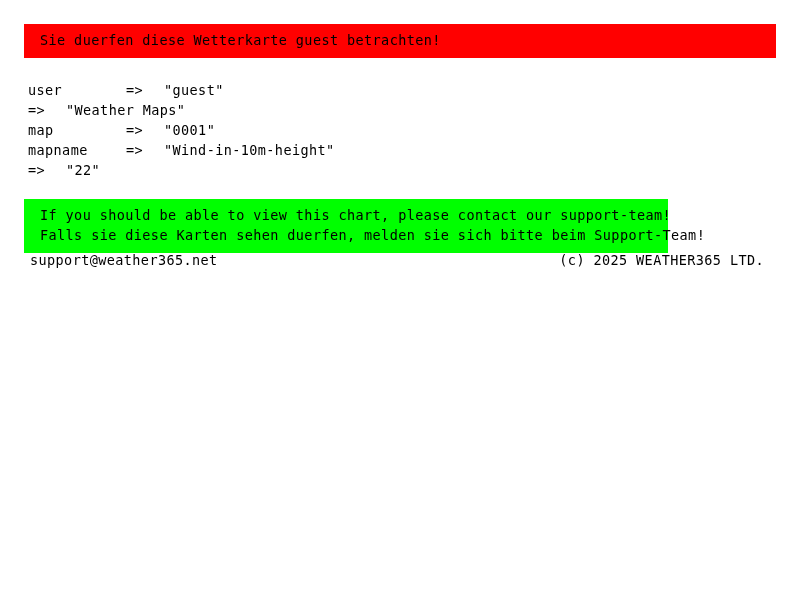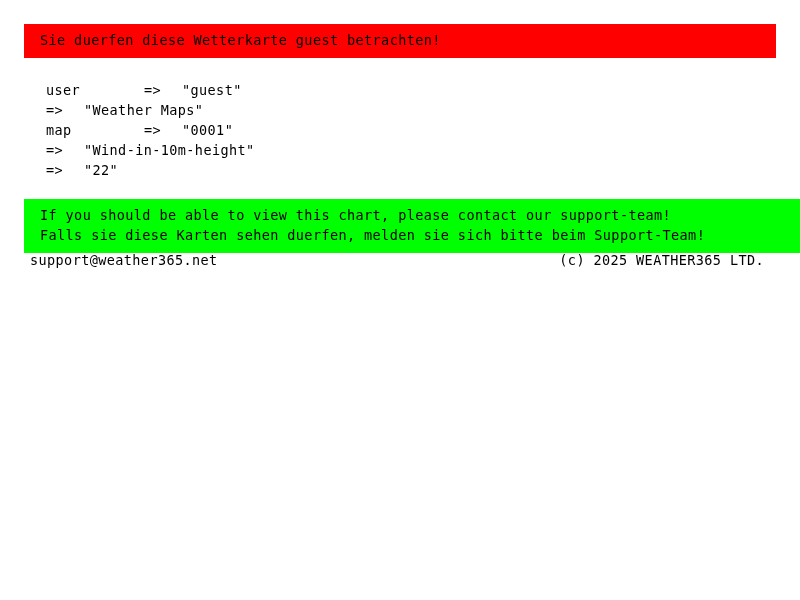--- a/index.html
+++ b/index.html
@@ -29,21 +29,21 @@
   }
   .error-banner .line {
     padding-left: 16px;
     line-height: 20px;
     white-space: pre;
     letter-spacing: 0.4px;
   }
 
   .params {
     position: absolute;
-    left: 46px;
+    left: 28px;
     top: 80px;
     width: 740px;
   }
   .param-row {
     display: flex;
     line-height: 20px;
     height: 20px;
     white-space: pre;
     letter-spacing: 0.4px;
   }
@@ -56,21 +56,21 @@
     flex: 0 0 38px;
   }
   .param-val {
     flex: 1 1 auto;
   }
 
   .info-banner {
     position: absolute;
     left: 24px;
     top: 199px;
-    width: 776px;
+    width: 644px;
     background: #00ff00;
     color: #000000;
     padding: 6px 0 8px 0;
     box-sizing: border-box;
   }
   .info-banner .line {
     padding-left: 16px;
     line-height: 20px;
     white-space: pre;
     letter-spacing: 0.4px;
@@ -108,20 +108,21 @@
   <div class="param-row">
     <span class="param-arrow">=&gt;</span>
     <span class="param-val">"Weather Maps"</span>
   </div>
   <div class="param-row">
     <span class="param-key">map</span>
     <span class="param-arrow">=&gt;</span>
     <span class="param-val">"0001"</span>
   </div>
   <div class="param-row">
+    <span class="param-key">mapname</span>
     <span class="param-arrow">=&gt;</span>
     <span class="param-val">"Wind-in-10m-height"</span>
   </div>
   <div class="param-row">
     <span class="param-arrow">=&gt;</span>
     <span class="param-val">"22"</span>
   </div>
 </div>
 
 <div class="info-banner">

